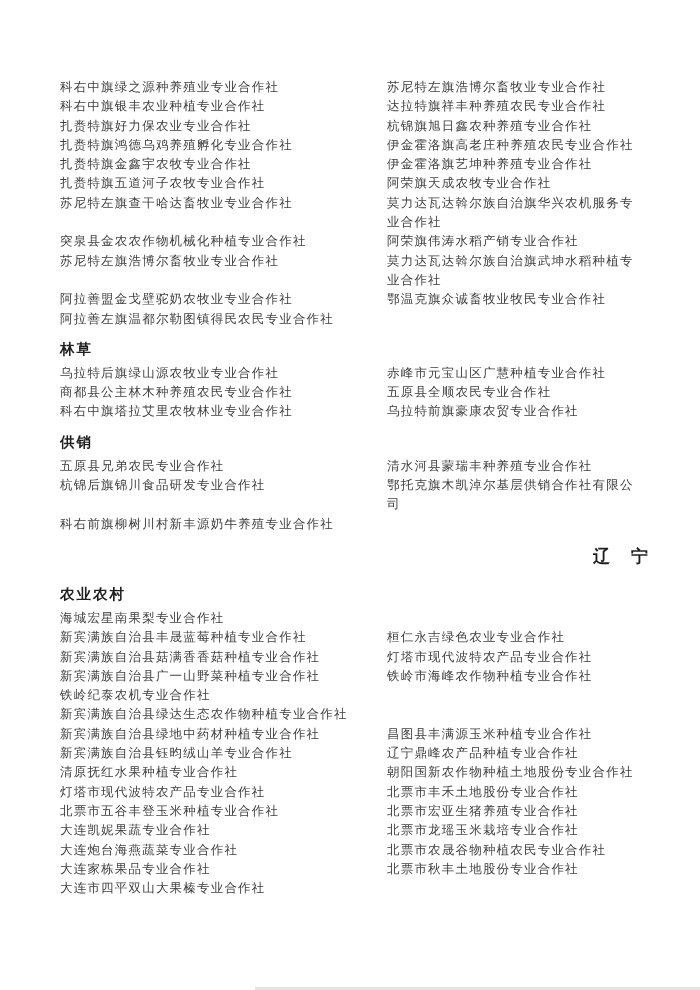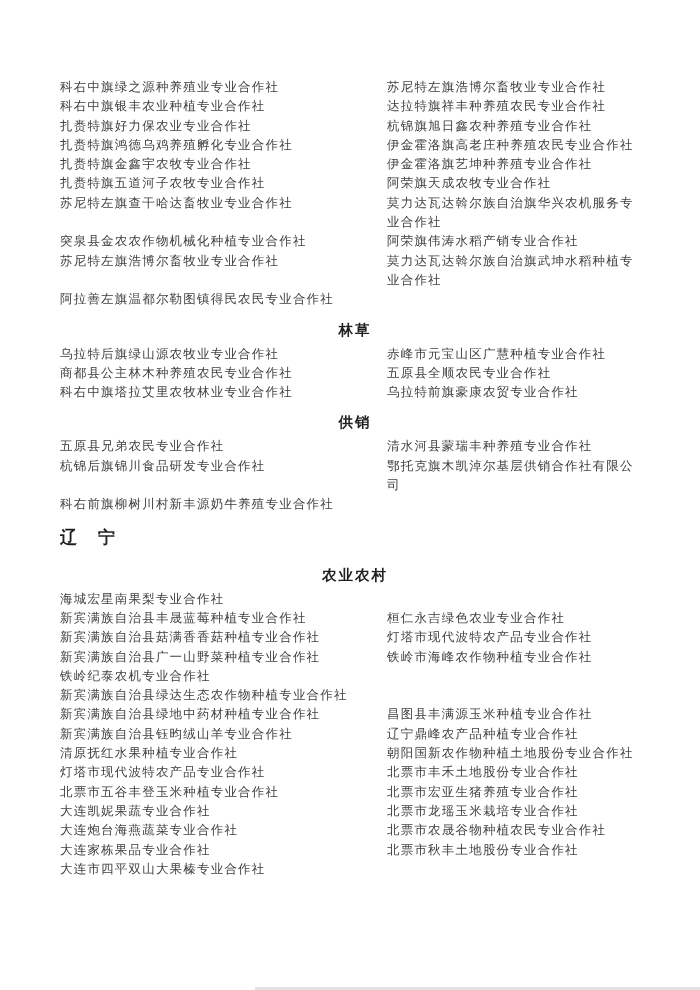--- a/index.html
+++ b/index.html
@@ -21,25 +21,24 @@
     overflow: hidden;
   }
   .list-section { margin: 0; }
   .section-heading {
     margin: 10px 0 5px 0;
     font-size: 14.5px;
     line-height: 20px;
     font-weight: bold;
     color: #1f1f1f;
     letter-spacing: 2px;
-    text-align: center;
   }
   .province-title {
     margin: 12px 0 16px 0;
-    text-align: left;
+    text-align: right;
     font-size: 17px;
     line-height: 22px;
     font-weight: bold;
     color: #1f1f1f;
     letter-spacing: 2px;
   }
   .row { display: flex; align-items: flex-start; }
   .cell {
     line-height: 19.3px;
     word-break: break-all;
@@ -102,20 +101,24 @@
   <div class="row">
     <div class="cell left">突泉县金农农作物机械化种植专业合作社</div>
     <div class="cell right">阿荣旗伟涛水稻产销专业合作社</div>
   </div>
 
   <div class="row">
     <div class="cell left">苏尼特左旗浩博尔畜牧业专业合作社</div>
     <div class="cell right">莫力达瓦达斡尔族自治旗武坤水稻种植专业合作社</div>
   </div>
 
+  <div class="row">
+    <div class="cell left">阿拉善盟金戈壁驼奶农牧业专业合作社</div>
+    <div class="cell right">鄂温克旗众诚畜牧业牧民专业合作社</div>
+  </div>
 
   <div class="row">
     <div class="cell left">阿拉善左旗温都尔勒图镇得民农民专业合作社</div>
     <div class="cell right"></div>
   </div>
 </div>
   </section>
 
   <section class="list-section">
     <h3 class="section-heading">林草</h3>

